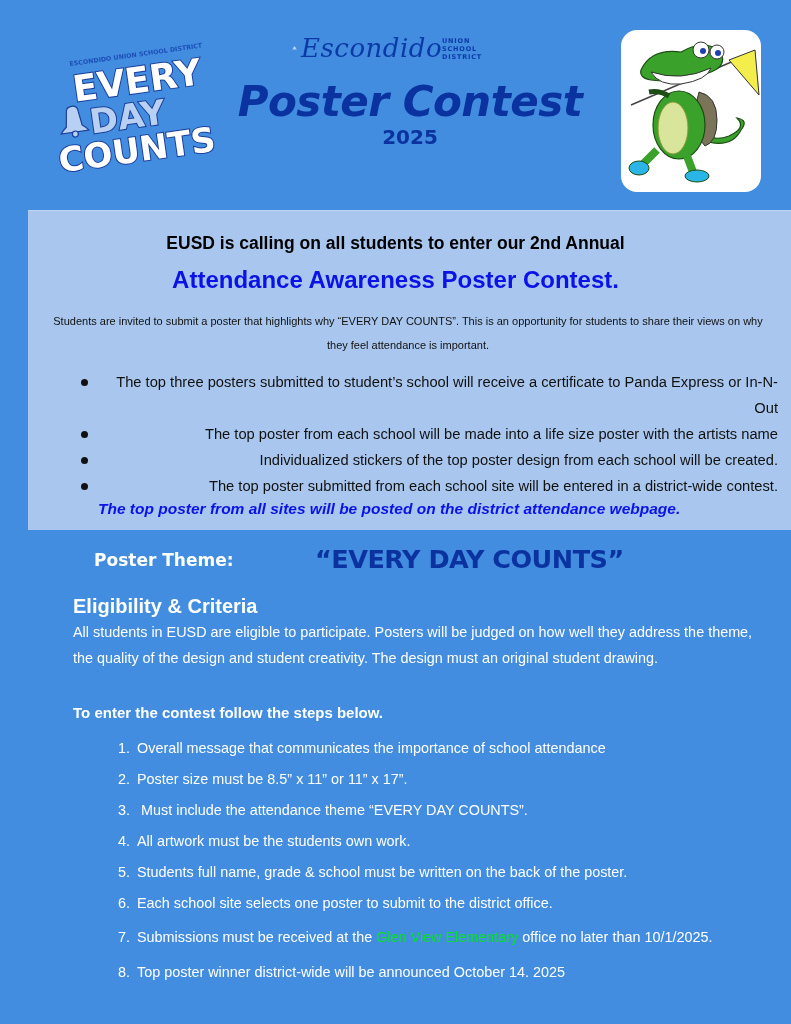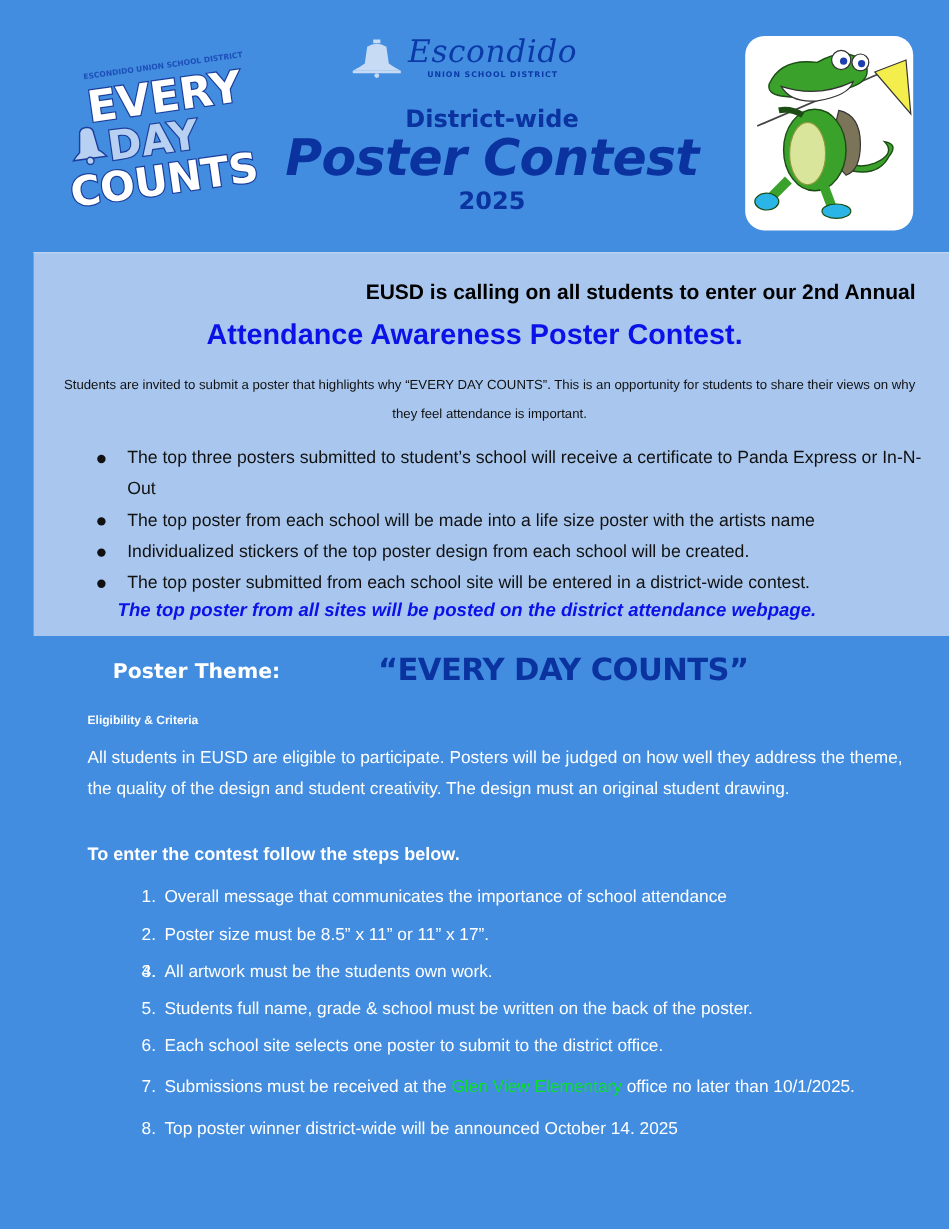--- a/index.html
+++ b/index.html
@@ -5,47 +5,47 @@
   * { box-sizing: border-box; margin: 0; padding: 0; }
   html, body { width: 791px; height: 1024px; overflow: hidden; }
   body { background: #428de0; font-family: "Liberation Sans", sans-serif; position: relative; }
 
   
   .edc-logo { position: absolute; left: 46px; top: 36px; width: 170px; height: 140px; }
   .edc-logo svg { width: 100%; height: 100%; }
 
   .district-logo { position: absolute; left: 292px; top: 28px; width: 190px; height: 40px; display: flex; align-items: center; }
   .district-logo .bell { width: 44px; height: 34px; }
-  .district-logo .brand { display: flex; flex-direction: column; align-items: center; margin-left: 4px; }
+  .district-logo .brand { display: flex; flex-direction: row; align-items: center; margin-left: 4px; }
   .district-logo .script { font-family: "DejaVu Serif", serif; font-style: italic; font-size: 26px; color: #0b3aa8; line-height: 26px; letter-spacing: 0.5px; }
   .district-logo .sub { font-family: "DejaVu Sans", sans-serif; font-weight: bold; font-size: 6.5px; color: #0b3aa8; letter-spacing: 0.8px; margin-top: 1px; }
 
   .title-block { position: absolute; left: 230px; top: 84px; width: 360px; text-align: center; color: #0a33a0; font-family: "DejaVu Sans", sans-serif; font-weight: bold; }
   .title-block .t1 { font-size: 20px; line-height: 30px; }
   .title-block .t2 { font-size: 42px; line-height: 36px; letter-spacing: -0.5px; font-style: italic; }
   .title-block .t3 { font-size: 20px; line-height: 34px; }
 
   .mascot { position: absolute; left: 621px; top: 30px; width: 140px; height: 162px; background: #fff; border-radius: 16px; overflow: hidden; }
   .mascot svg { width: 100%; height: 100%; }
 
   
   .panel { position: absolute; left: 28px; top: 210px; width: 763px; height: 320px; background: #a9c7ee; border-top: 1px solid #bcd4f2; }
-  .panel .headline { position: absolute; top: 22px; left: 0; width: 735px; text-align: right; font-weight: bold; font-size: 17.5px; color: #000; }
+  .panel .headline { position: absolute; top: 22px; left: 0; width: 735px; text-align: center; font-weight: bold; font-size: 17.5px; color: #000; }
   .panel .subhead { position: absolute; top: 55px; left: 0; width: 735px; text-align: center; font-weight: bold; font-size: 24px; color: #0a12e8; }
   .panel .intro { position: absolute; top: 98px; left: 25px; width: 710px; text-align: center; font-size: 11px; line-height: 24px; color: #111; }
   .panel ul { position: absolute; top: 158px; left: 50px; width: 700px; list-style: none; }
-  .panel li { position: relative; padding-left: 28px; font-size: 14.7px; line-height: 26px; color: #111; }
+  .panel li { position: relative; padding-left: 28px; font-size: 14.7px; line-height: 26px; color: #111; text-align: right; }
   .panel li .dot { position: absolute; left: 3px; top: 10px; width: 7px; height: 7px; border-radius: 50%; background: #111; }
   .panel .note { position: absolute; top: 289px; left: 70px; font-weight: bold; font-style: italic; font-size: 15.5px; color: #0a12e8; }
 
   
   .theme-label { position: absolute; left: 94px; top: 550px; font-family: "DejaVu Sans", sans-serif; font-weight: bold; font-size: 17px; color: #fff; }
   .theme-value { position: absolute; left: 315px; top: 544px; font-family: "DejaVu Sans", sans-serif; font-weight: bold; font-size: 25.5px; color: #0a33a0; letter-spacing: -0.5px; }
 
-  .elig-title { position: absolute; left: 73px; top: 595px; font-weight: bold; font-size: 10px; color: #fff; }
+  .elig-title { position: absolute; left: 73px; top: 595px; font-weight: bold; font-size: 20px; color: #fff; }
   .elig-body { position: absolute; left: 73px; top: 619px; width: 700px; font-size: 14.4px; line-height: 26px; color: #fff; }
 
   .steps-title { position: absolute; left: 73px; top: 704px; font-weight: bold; font-size: 15px; color: #fff; }
   .steps { position: absolute; left: 118px; top: 736px; width: 640px; list-style: none; }
   .steps li { position: relative; padding-left: 19px; font-size: 14.4px; line-height: 24px; color: #fff; margin-bottom: 7px; }
   .steps li .num { position: absolute; left: 0; top: 0; }
   .steps li.tall { line-height: 31px; margin-bottom: 0; }
   .steps .green { color: #0adf2a; }
 </style>
 </head>
@@ -74,21 +74,20 @@
     <path d="M2 28 h40 v2 h-40z" fill="#c7dbf5"></path>
     <circle cx="22" cy="32" r="2" fill="#c7dbf5"></circle>
   </svg>
   <div class="brand">
     <span class="script">Escondido</span>
     <span class="sub">UNION SCHOOL DISTRICT</span>
   </div>
 </div>
 
 <div class="title-block">
-  <div class="t1">District-wide</div>
   <div class="t2">Poster Contest</div>
   <div class="t3">2025</div>
 </div>
 
 <div class="mascot">
   <svg viewBox="0 0 140 162">
 
     <line x1="10" y1="75" x2="115" y2="30" stroke="#444" stroke-width="1.5"></line>
 
     <path d="M108 30 L134 20 L138 65 Z" fill="#f4ee4c" stroke="#333" stroke-width="1"></path>
@@ -132,19 +131,19 @@
 <div class="theme-label">Poster Theme:</div>
 <div class="theme-value">“EVERY DAY COUNTS”</div>
 
 <div class="elig-title">Eligibility &amp; Criteria</div>
 <div class="elig-body">All students in EUSD are eligible to participate. Posters will be judged on how well they address the theme, the quality of the design and student creativity. The design must an original student drawing.</div>
 
 <div class="steps-title">To enter the contest follow the steps below.</div>
 <ol class="steps">
   <li><span class="num">1.</span><span>Overall message that communicates the importance of school attendance</span></li>
   <li><span class="num">2.</span><span>Poster size must be 8.5” x 11” or 11” x 17”.</span></li>
-  <li><span class="num">3.</span></li>
+  <li><span class="num">3.</span><span style="white-space:pre"> Must include the attendance theme “EVERY DAY COUNTS”.</span></li>
   <li><span class="num">4.</span><span>All artwork must be the students own work.</span></li>
   <li><span class="num">5.</span><span>Students full name, grade &amp; school must be written on the back of the poster.</span></li>
   <li><span class="num">6.</span><span>Each school site selects one poster to submit to the district office.</span></li>
   <li class="tall"><span class="num">7.</span><span>Submissions must be received at the </span><span class="green">Glen View Elementary</span><span> office no later than 10/1/2025.</span></li>
   <li style="margin-top:7px"><span class="num">8.</span><span>Top poster winner district-wide will be announced October 14. 2025</span></li>
 </ol>
 
 </body></html>

